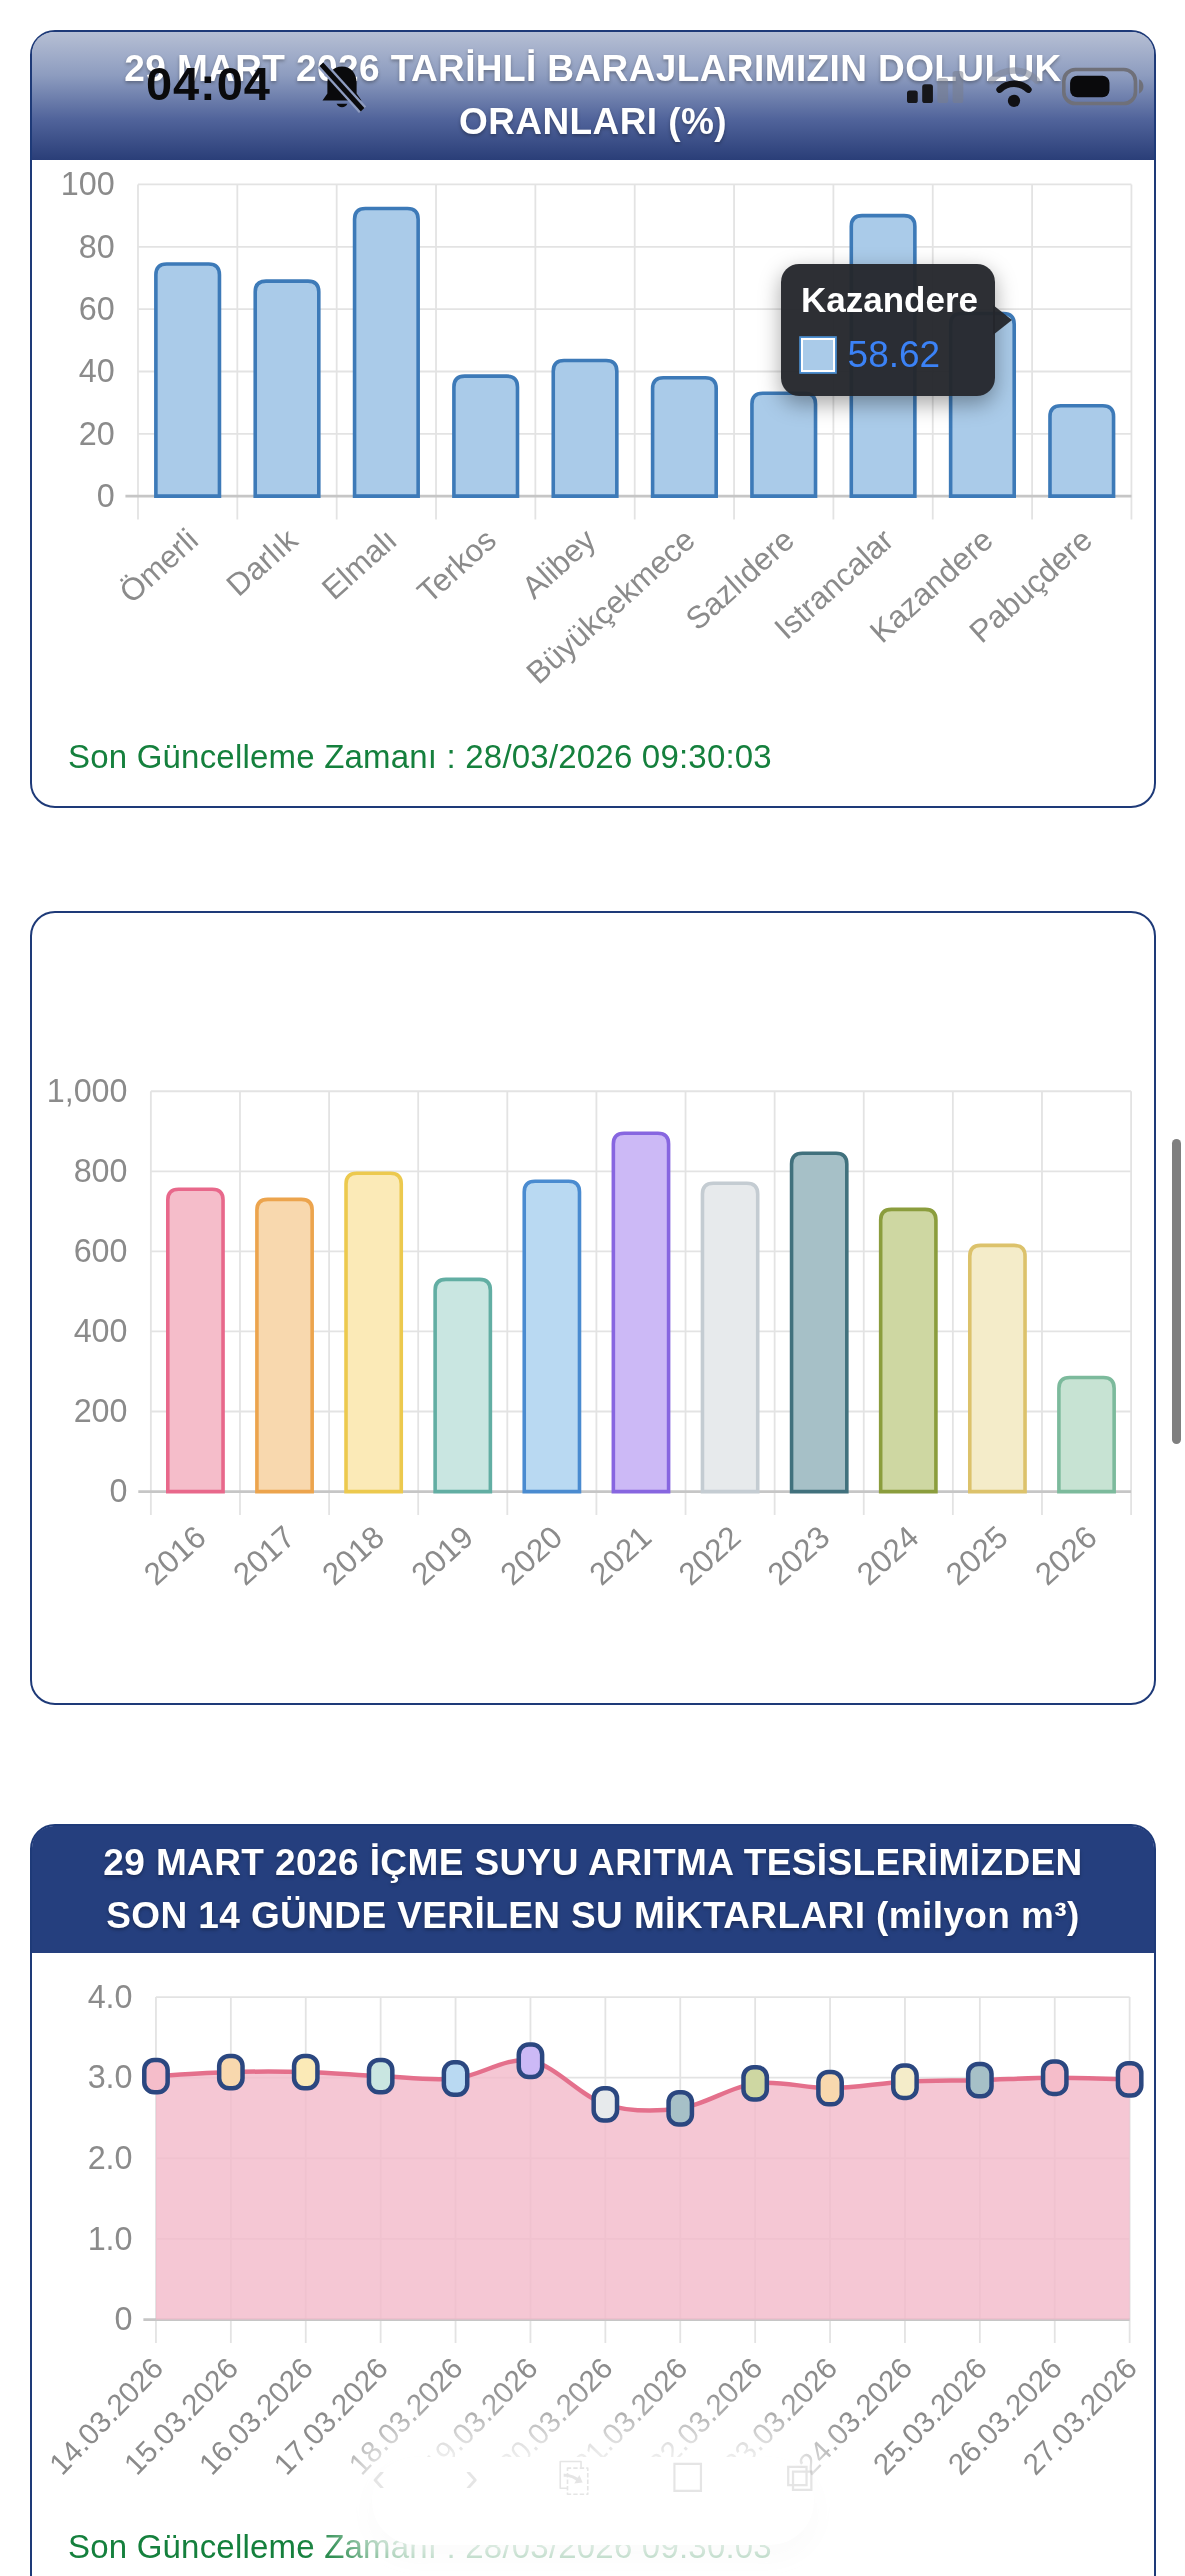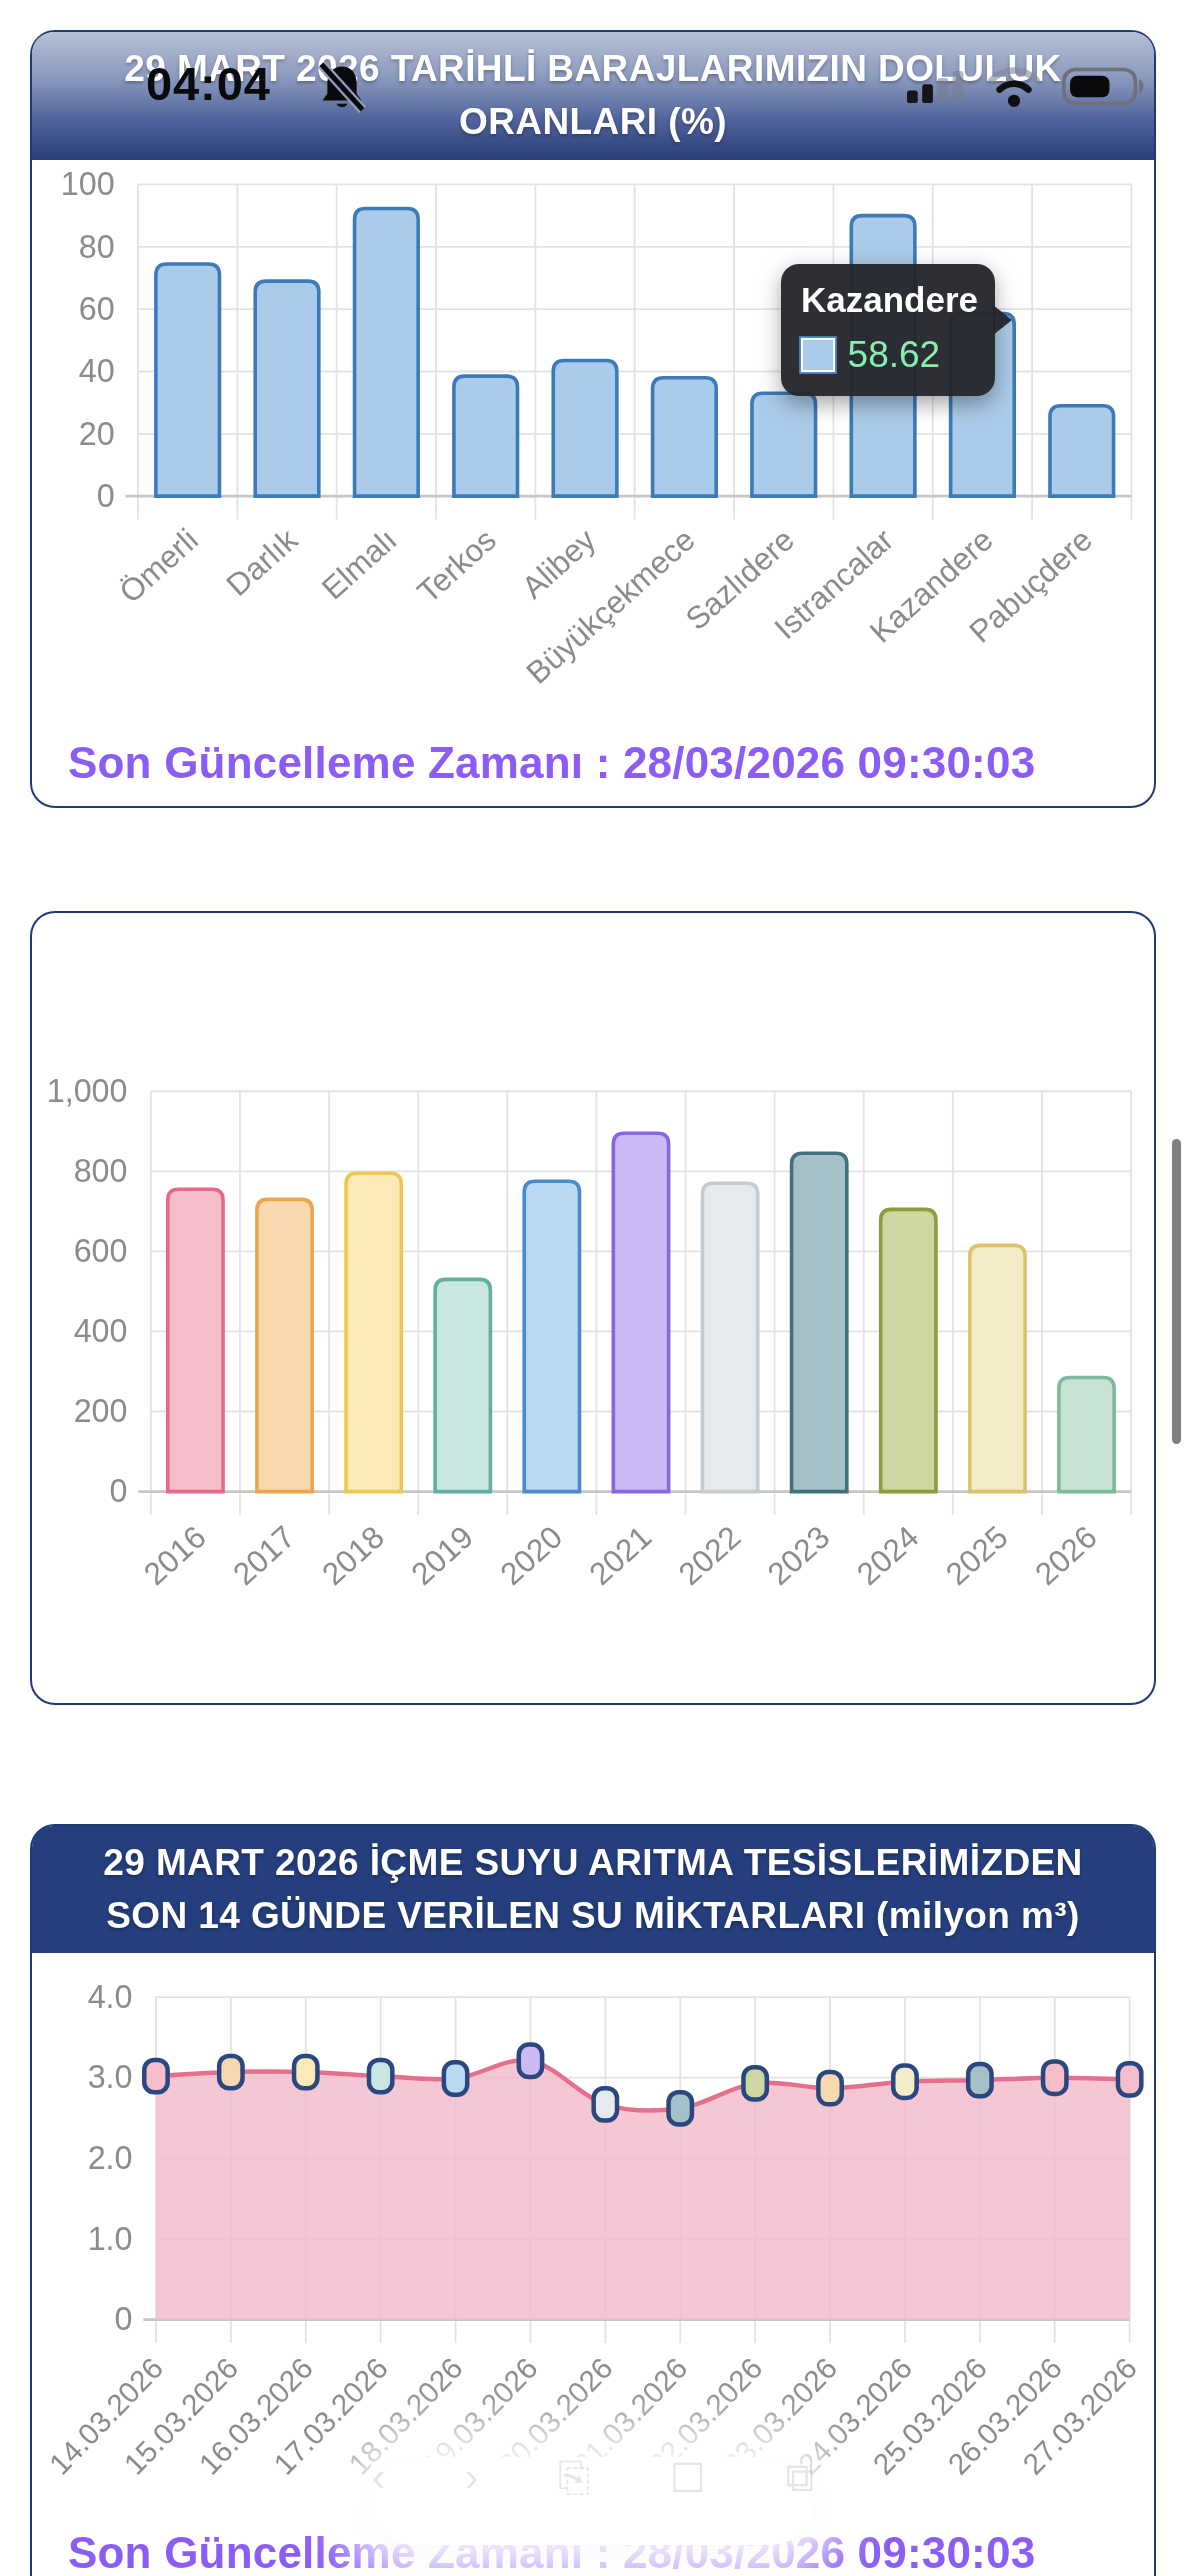--- a/index.html
+++ b/index.html
@@ -8,21 +8,21 @@
 
   
   .card{position:absolute;left:30px;width:1126px;background:#fff;border:2.7px solid #1e3a78;
         border-radius:25px;box-sizing:border-box;}
   .card-header{position:absolute;top:0;left:0;right:0;border-radius:21.6px 21.6px 0 0;
         background:#253f7e;display:flex;align-items:center;justify-content:center;}
   .card-header.gradient{background:linear-gradient(180deg,#b6bfd4 0%,#8d9cbf 34%,#51649b 68%,#2a3e78 100%);}
   .card-title{color:#fff;font-weight:bold;font-size:37px;line-height:1.42;text-align:center;
         padding:0 50px;text-shadow:0 1.8px 3.6px rgba(0,0,0,.3);letter-spacing:0.4px;}
   .chart-svg{position:absolute;left:0;display:block;}
-  .update-line{position:absolute;left:36px;color:#8b5cf6;font-weight:bold;font-size:44px;letter-spacing:0.2px;}
+  .update-line{position:absolute;left:36px;color:#15803d;font-weight:normal;font-size:33px;letter-spacing:0.2px;}
   svg{font-family:inherit;}
 
   #card1{top:30px;height:778px;}
   #card1 .card-header{height:128px;}
   #card1 .chart-svg{top:128px;}
   #card1 .update-line{top:706px;}
 
   #card2{top:911px;height:794px;}
   #card2 .card-header{height:119px;}
   #card2 .chart-svg{top:119px;}
@@ -40,21 +40,21 @@
   #right-icons{position:absolute;right:36px;top:9px;display:flex;align-items:center;gap:20px;}
 
   
   #tooltip{position:absolute;left:781px;top:264px;width:214px;z-index:30;
       background:rgba(36,39,44,.96);border-radius:18px;padding:16px 20px 20px 20px;box-sizing:border-box;
       box-shadow:0 7.2px 21.6px rgba(0,0,0,.35);}
   #tooltip .tt-title{color:#fff;font-weight:bold;font-size:35px;}
   #tooltip .tt-row{display:flex;align-items:center;margin-top:14.4px;}
   #tooltip .tt-swatch{width:34px;height:34px;background:#aacbe9;border:2.7px solid #fff;
       box-shadow:0 0 0 1.8px #4d8fd1;box-sizing:border-box;}
-  #tooltip .tt-value{color:#86efac;font-size:37px;margin-left:12.6px;}
+  #tooltip .tt-value{color:#3b82f6;font-size:37px;margin-left:12.6px;}
   #tooltip .tt-arrow{position:absolute;right:-17px;top:41px;width:0;height:0;
       border-top:15.3px solid transparent;border-bottom:15.3px solid transparent;
       border-left:19px solid rgba(36,39,44,.96);}
 
   
   #scrollbar{position:absolute;right:5.4px;top:1139px;width:9px;height:305px;background:#7f7f7f;border-radius:5.4px;z-index:50;}
 
   
   #url-pill{position:absolute;left:50%;transform:translateX(-50%);top:2457px;width:442px;height:88px;
       background:#fff;border-radius:44px;z-index:45;display:flex;align-items:center;justify-content:center;

